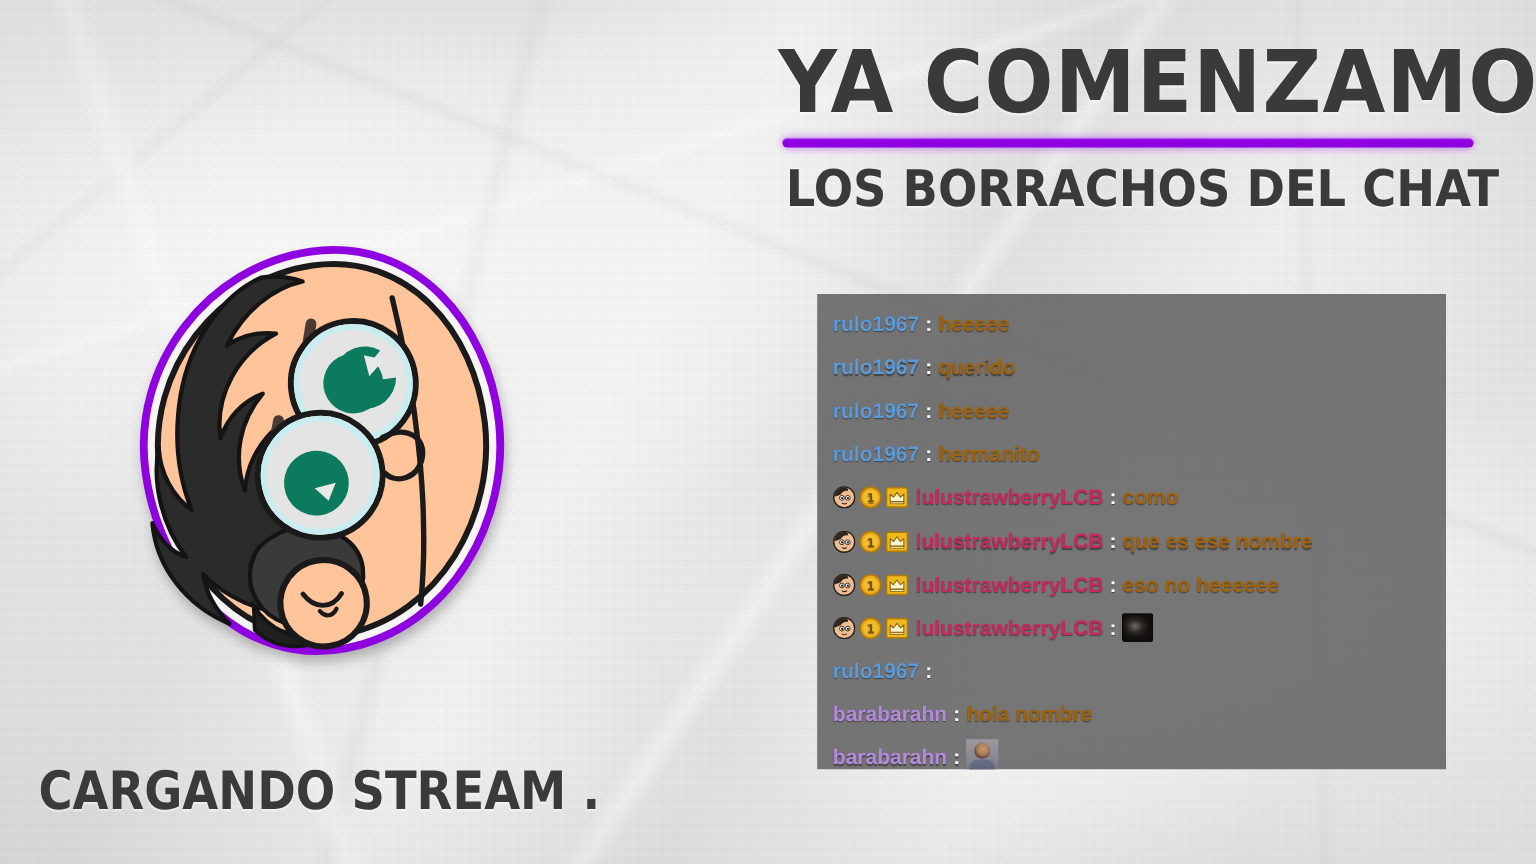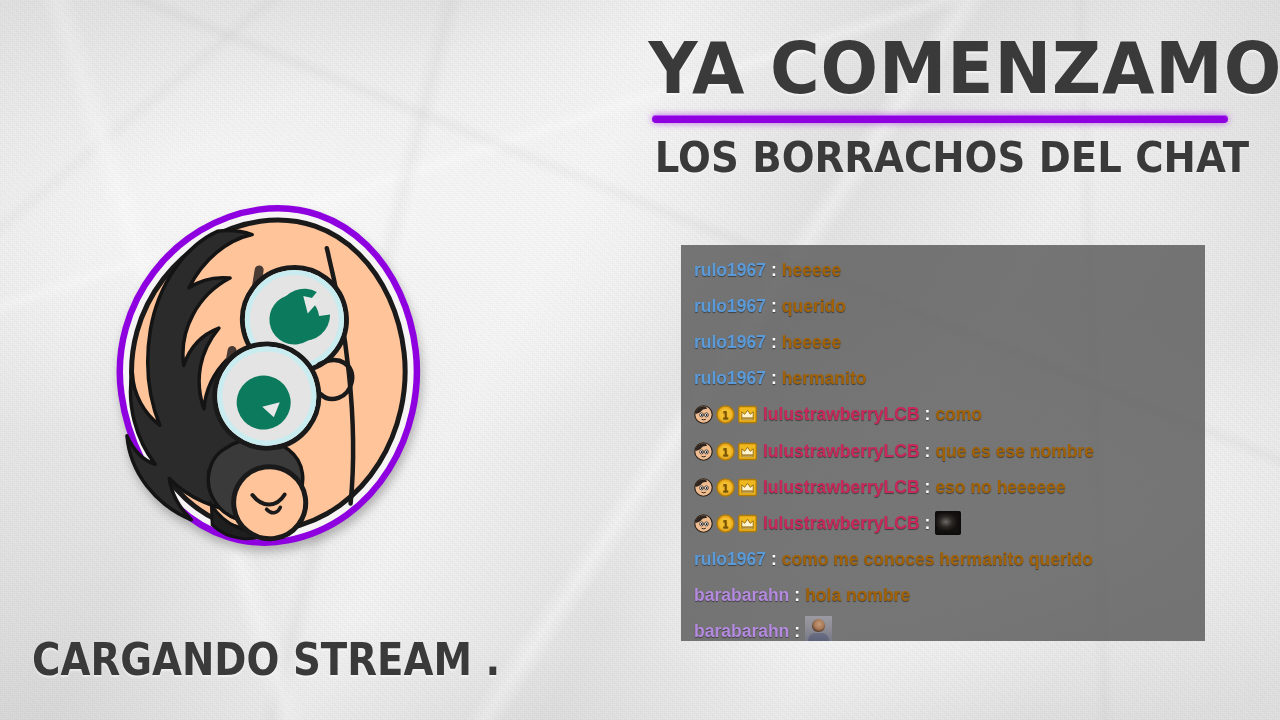--- a/index.html
+++ b/index.html
@@ -426,21 +426,20 @@
               </svg>
             </span>
           </span>
           <span class="uname" style="color: rgb(200, 40, 90);">lulustrawberryLCB</span>
           <span class="sep">:</span>
           <span class="emote emote-dark"></span>
         </div>
         <div class="chat-line">
           <span class="uname" style="color: rgb(91, 154, 216);">rulo1967</span>
           <span class="sep">:</span>
-          <span class="msg">como me conoces hermanito querido</span>
         </div>
         <div class="chat-line">
           <span class="uname" style="color: rgb(180, 138, 223);">barabarahn</span>
           <span class="sep">:</span>
           <span class="msg">hola nombre</span>
         </div>
         <div class="chat-line">
           <span class="uname" style="color: rgb(180, 138, 223);">barabarahn</span>
           <span class="sep">:</span>
           <span class="emote emote-person"></span>

